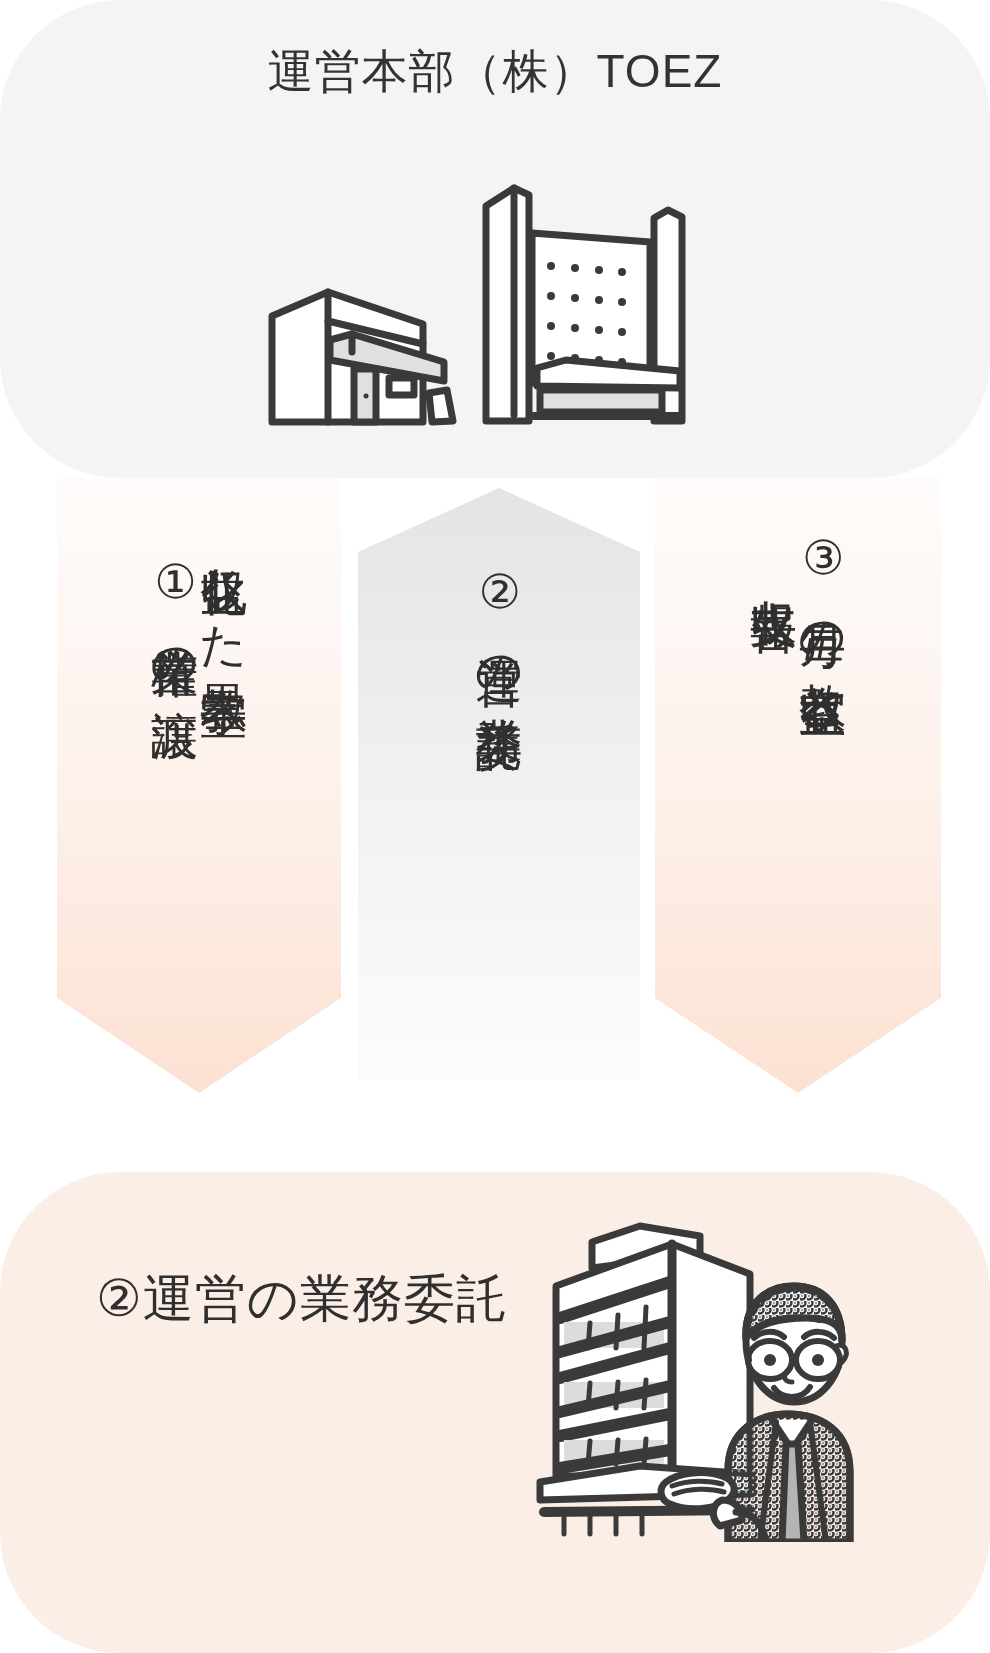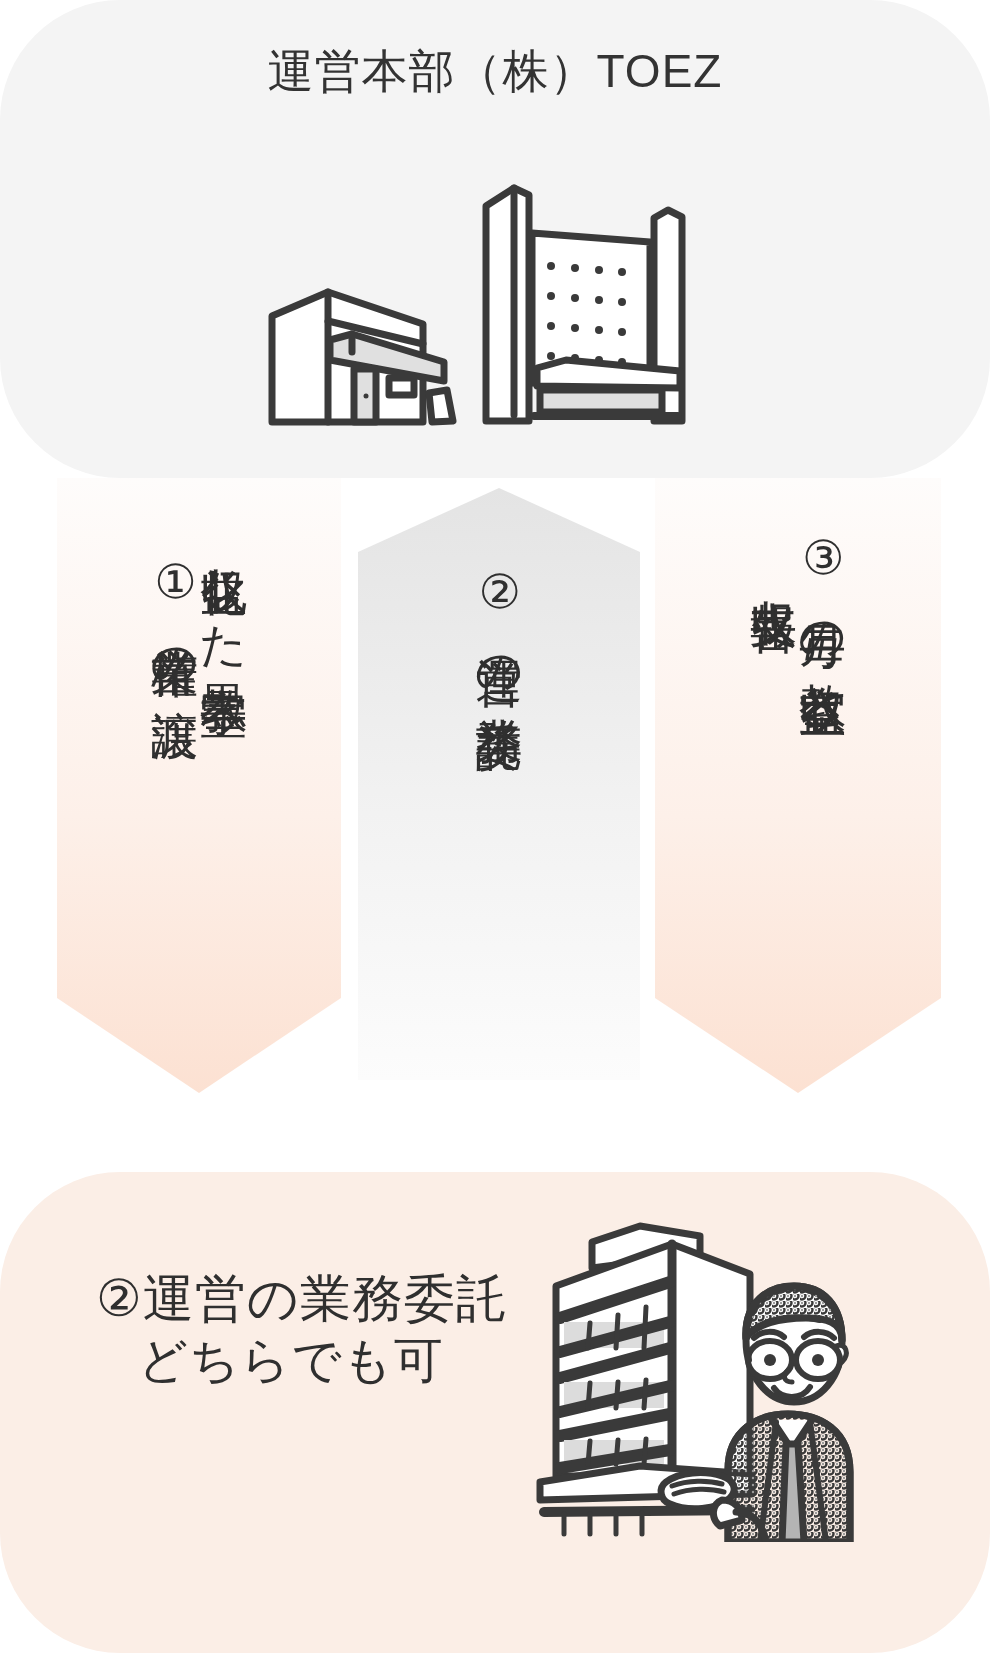--- a/index.html
+++ b/index.html
@@ -182,21 +182,20 @@
       <div class="vtext col1">③毎月の教室収益と</div>
       <div class="vtext col2">収支報告</div>
     </div>
   </div>
 </div>
 
 <div class="owner-panel"></div>
 
 <div class="owner-text">
   <div class="owner-line1">②運営の業務委託</div>
-  <div class="owner-line3">どちらでも可</div>
 </div>
 
 <div class="owner-illus">
   <svg viewBox="0 0 380 360" width="380" height="360" fill="none" stroke="#3a3a3a" stroke-width="7" stroke-linejoin="round" stroke-linecap="round">
     <defs>
       <pattern id="dots" width="7" height="7" patternUnits="userSpaceOnUse">
         <circle cx="2" cy="2" r="1.2" fill="#9a9a9a"></circle>
       </pattern>
     </defs>
 

